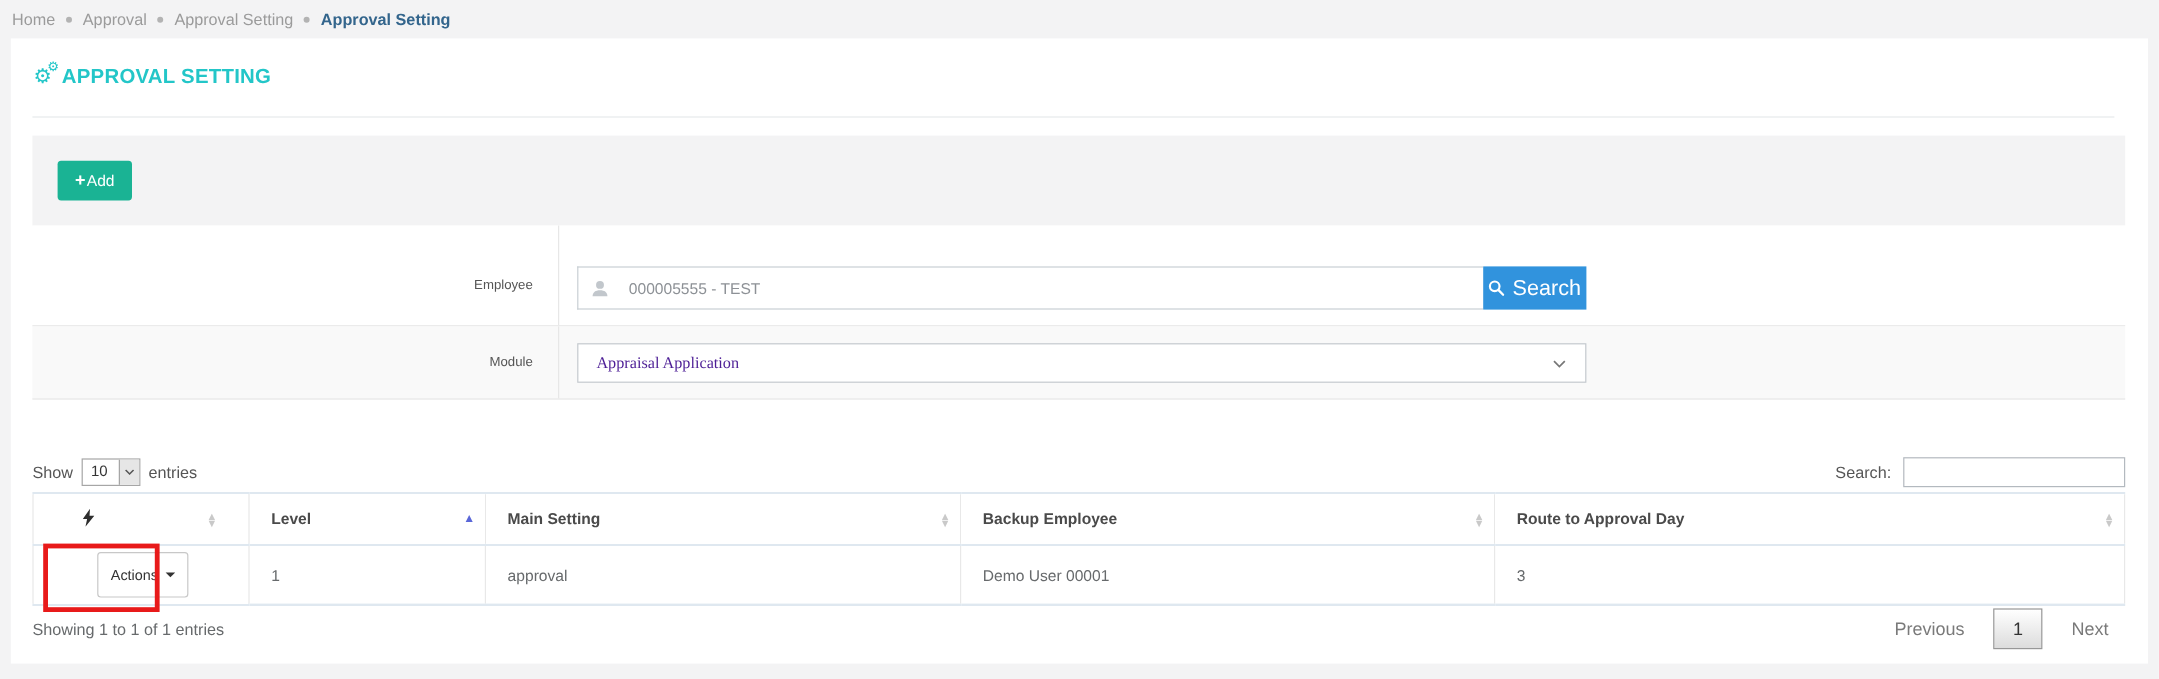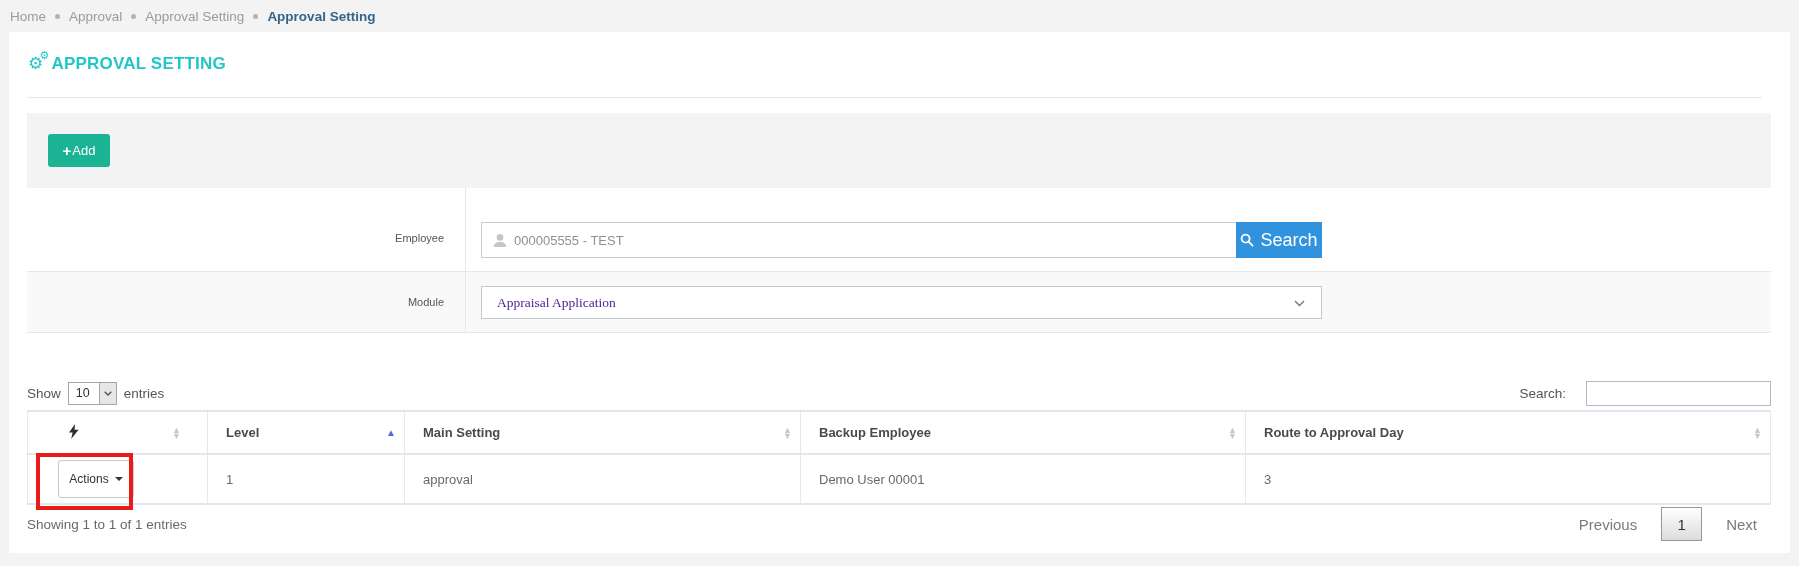--- a/index.html
+++ b/index.html
@@ -66,21 +66,21 @@
     width: 439px; border-right: 1px solid #e7e7e7;
     display: flex; align-items: center; justify-content: flex-end;
     padding-right: 21px; color: #555; font-size: 11px;
   }
   .row-employee .col-label { align-items: flex-start; padding-top: 44px; }
   .col-field { flex: 1; position: relative; }
 
   .input-group { position: absolute; left: 15px; top: 34px; display: flex; }
   .employee-input {
     width: 755px; height: 36px; border: 1px solid #c9cfd4; border-right: none;
-    padding: 0 10px 0 32px; font-size: 13px; color: #8d9196; background: #fff;
+    padding: 0 10px 0 42px; font-size: 13px; color: #8d9196; background: #fff;
     font-family: inherit; outline: none;
   }
   .user-icon { position: absolute; left: 12px; top: 11px; pointer-events: none; }
   .btn-search {
     width: 86px; height: 36px; background: #3193dd; color: #fff; border: none;
     font-size: 18px; display: flex; align-items: center; justify-content: center;
     gap: 6px; cursor: pointer; font-family: inherit;
   }
 
   .module-select {
@@ -99,21 +99,21 @@
   .show-group { display: flex; align-items: center; gap: 7px; }
   .page-size-select {
     width: 49px; height: 23px; border: 1px solid #a6a6a6; background: #fff;
     display: flex; align-items: stretch; cursor: pointer;
   }
   .page-size-value { flex: 1; display: flex; align-items: center; padding-left: 7px; font-size: 12.5px; color: #333; }
   .page-size-arrow {
     width: 17px; background: #e6e6e6; border-left: 1px solid #a6a6a6;
     display: flex; align-items: center; justify-content: center;
   }
-  .search-group { display: flex; align-items: center; gap: 20px; }
+  .search-group { display: flex; align-items: center; gap: 10px; }
   .table-search-input {
     width: 185px; height: 25px; border: 1px solid #b3b9bf; background: #fff;
     padding: 0 6px; font-size: 13px; color: #555; font-family: inherit; outline: none;
   }
 
   
   .table-wrap { position: absolute; left: 18px; right: 19px; top: 378px; }
   table.data-table { width: 100%; border-collapse: collapse; table-layout: fixed; }
   .data-table th {
     height: 43px; background: #fff; text-align: left; font-weight: 600;
@@ -129,21 +129,21 @@
     border-left: 1px solid #e8e8e8; border-right: 1px solid #e8e8e8;
   }
   .sort { position: absolute; right: 8px; top: 50%; transform: translateY(-50%);
     display: flex; flex-direction: column; line-height: 6px; font-size: 9px; color: #c9c9c9; }
   th.col-actions .sort { right: 26px; }
   .sort-asc-active { font-size: 10px; color: #5a67d8; line-height: 10px; }
   .bolt-wrap { display: inline-block; margin-left: 23px; }
 
   .actions-cell { position: relative; }
   .btn-actions {
-    margin-left: 12px; width: 76px; height: 38px; background: #fff;
+    margin-left: 35px; width: 76px; height: 38px; background: #fff;
     border: 1px solid #c8c8c8; border-radius: 3px; font-size: 12px; color: #333;
     display: inline-flex; align-items: center; justify-content: center; gap: 6px;
     cursor: pointer; font-family: inherit;
   }
   .caret-down {
     width: 0; height: 0; border-left: 4px solid transparent;
     border-right: 4px solid transparent; border-top: 4px solid #333;
     display: inline-block;
   }
 

